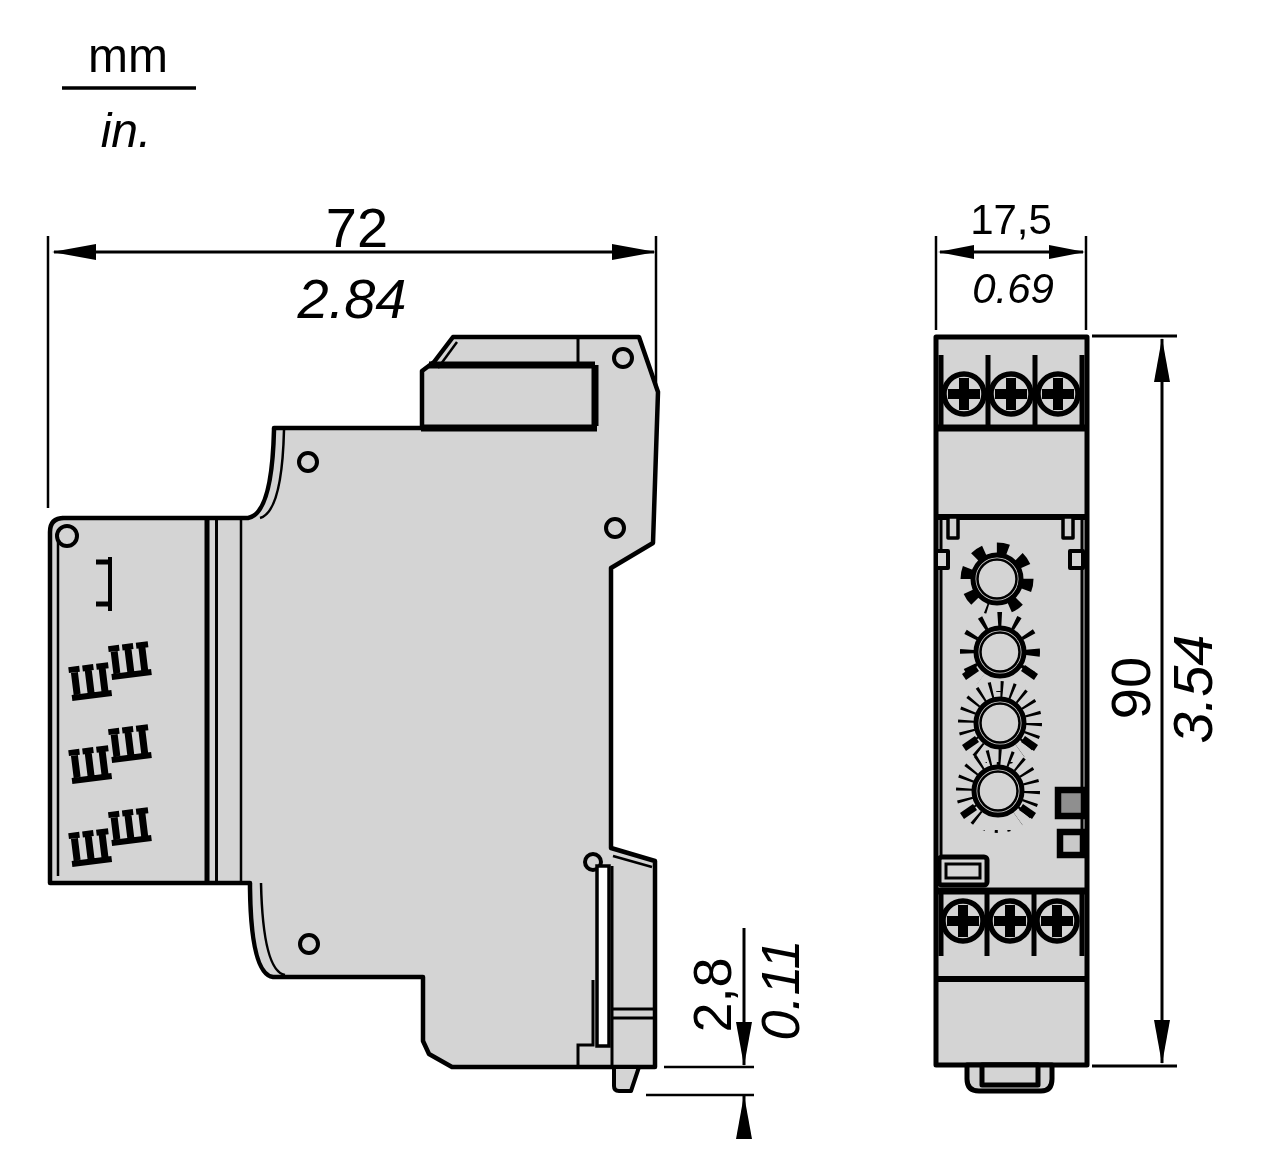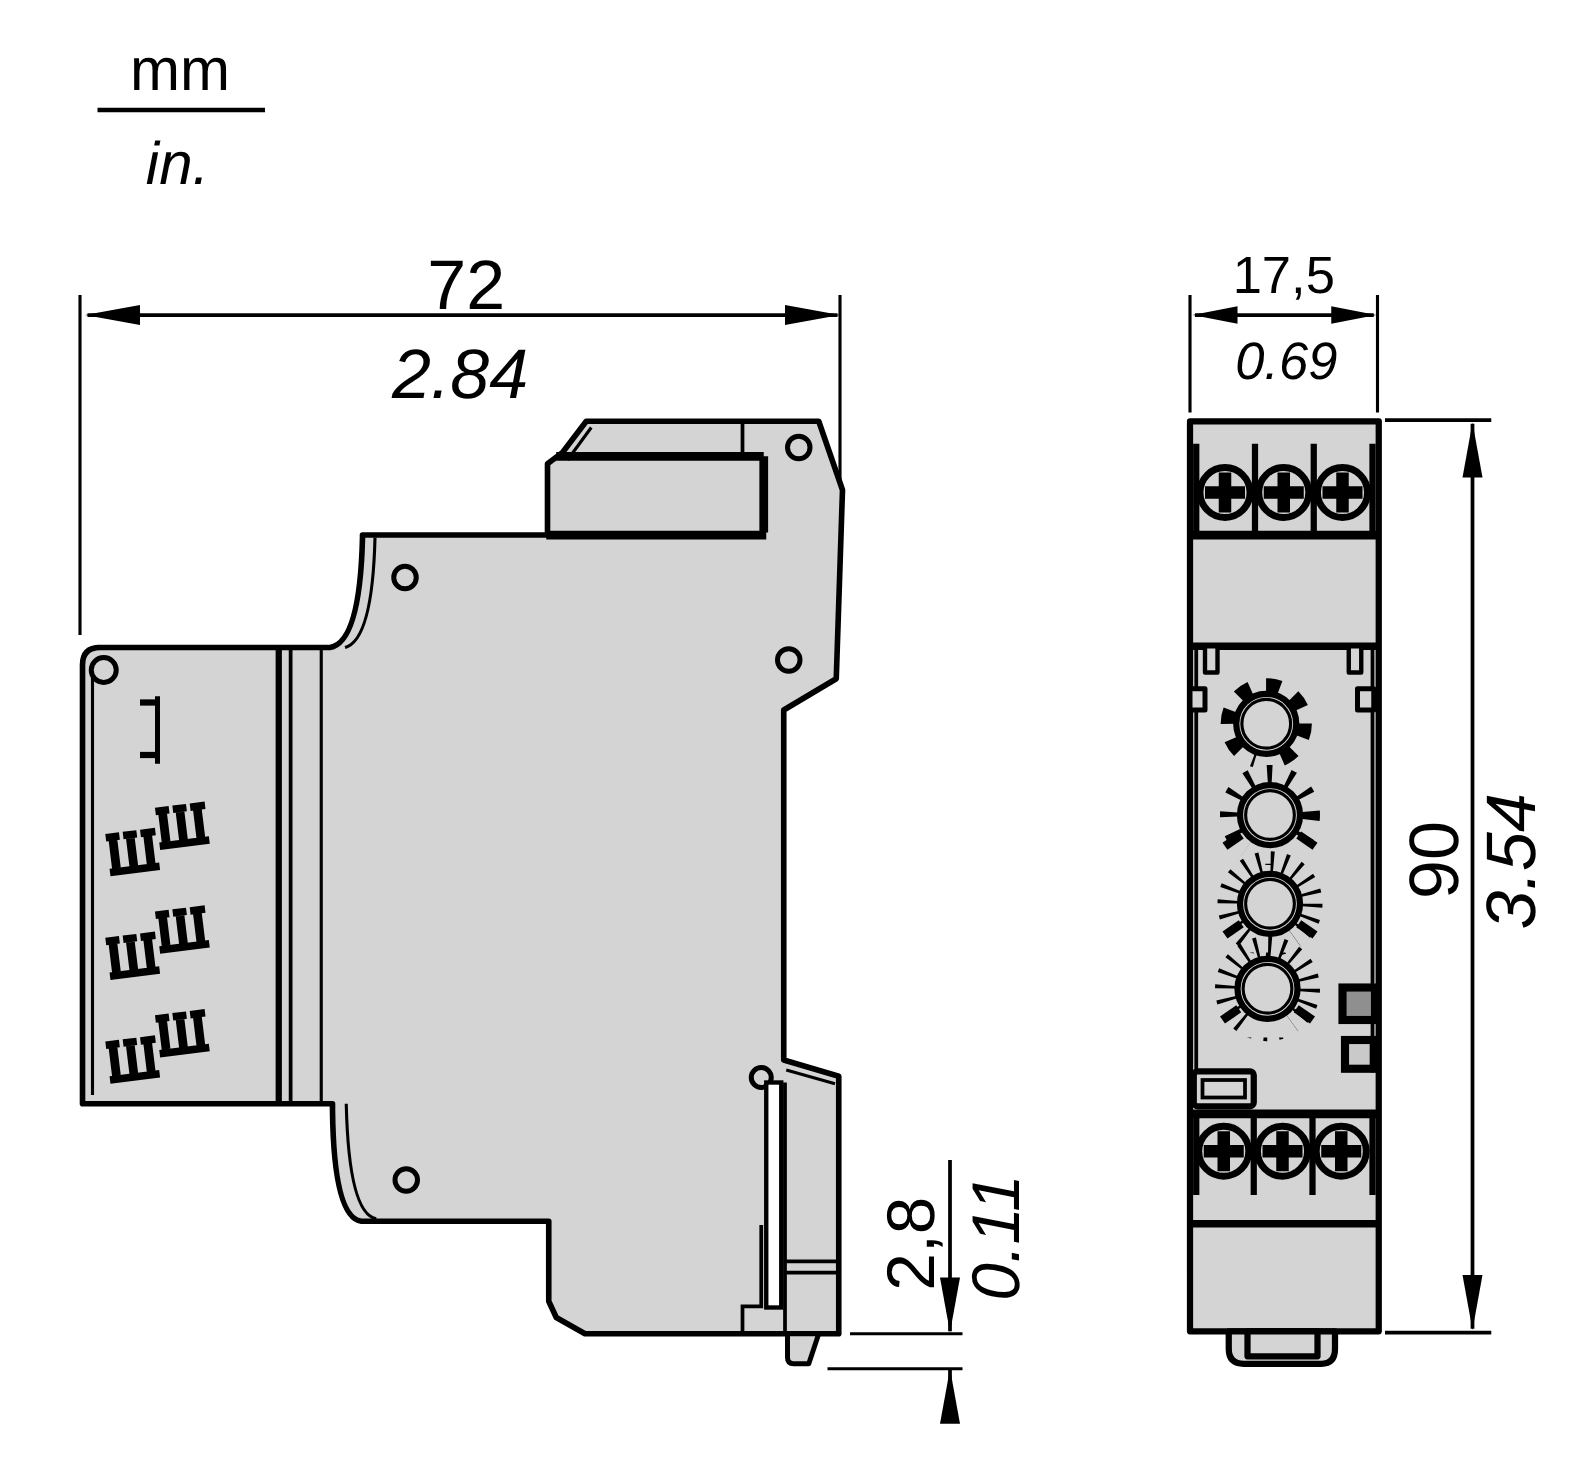--- a/index.html
+++ b/index.html
@@ -1,20 +1,20 @@
 <!DOCTYPE html>
 <html style="--background: #ffffff; --line: #000000; --body-fill: #d4d4d4; --led-active-fill: #8f8f8f; --led-inactive-fill: #c9c9c9; --slot-fill: #ffffff;"><head>
 <meta charset="utf-8">
 <style>
   :root{
     --background:#ffffff; --line:#000000; --body-fill:#d4d4d4;
     --led-active-fill:#8f8f8f; --led-inactive-fill:#c9c9c9; --slot-fill:#ffffff;
   }
   html,body{margin:0;padding:0;background:var(--background);}
-  .stage{width:1142px;height:1166px;position:relative;background:var(--background);margin-left:16px;}
+  .stage{width:1142px;height:1166px;position:relative;background:var(--background);}
   svg{display:block;}
   .fillbody{fill:var(--body-fill);stroke:var(--line);stroke-linejoin:round;}
   .ln{stroke:var(--line);fill:none;stroke-linecap:butt;}
   .blk{fill:var(--line);stroke:none;}
   .whitefill{fill:var(--slot-fill);stroke:var(--line);}
   .txt{font-family:"Liberation Sans","DejaVu Sans",sans-serif;fill:var(--line);}
   .it{font-style:italic;}
 </style>
 </head>
 <body>

